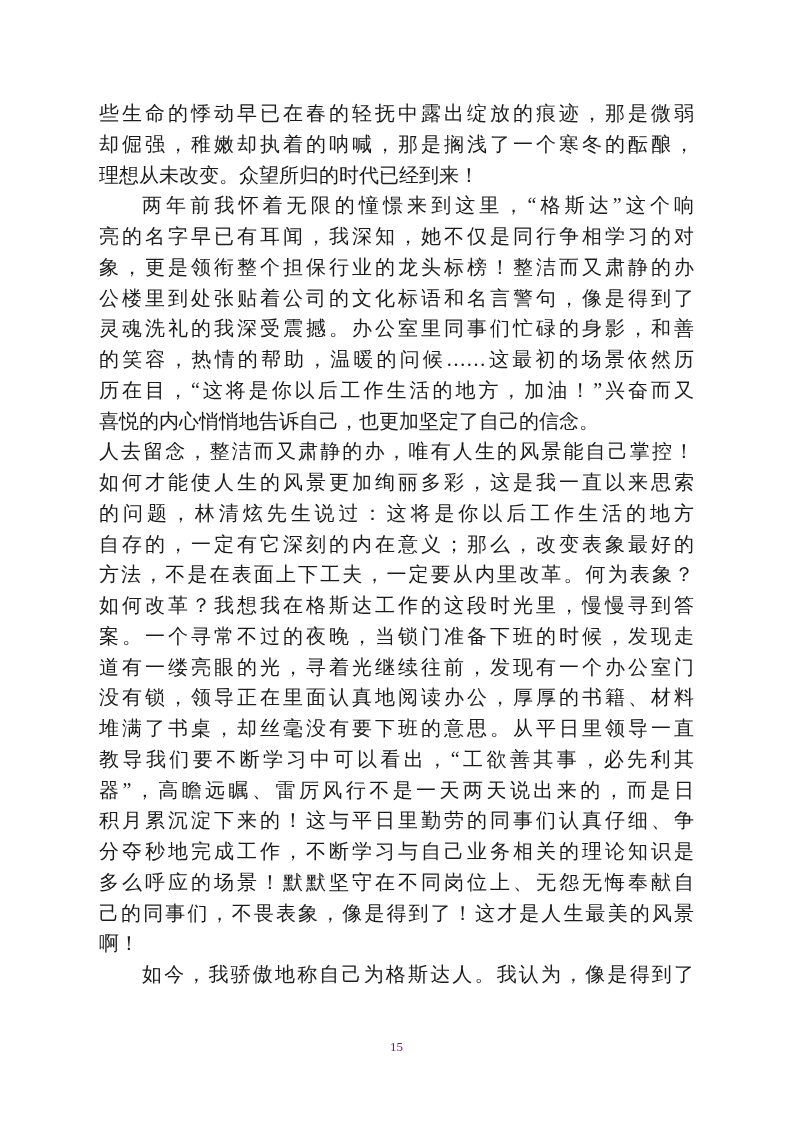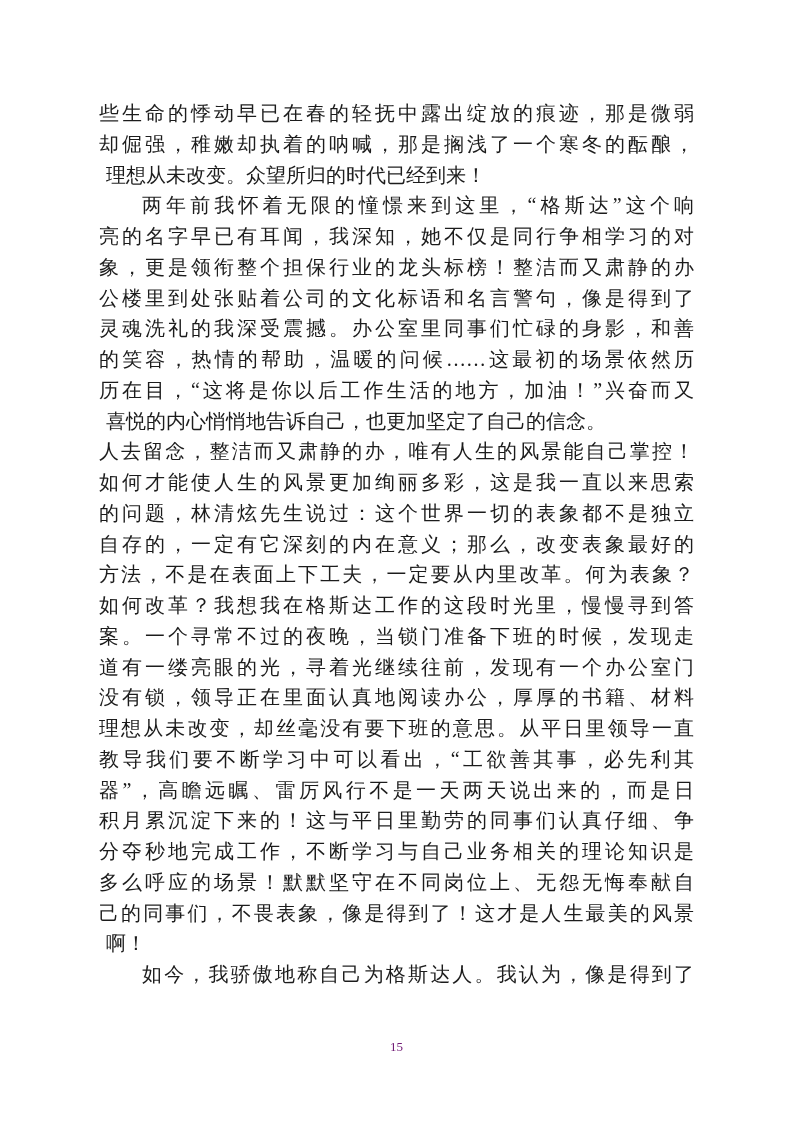--- a/index.html
+++ b/index.html
@@ -35,21 +35,20 @@
     white-space: nowrap;
     text-align: justify;
     text-align-last: justify;
     text-justify: inter-character;
   }
   .line.ind {
     text-indent: 43px;
   }
   .line.end {
     text-align-last: left;
-    margin-left: 7px;
   }
   .page-number {
     position: absolute;
     top: 1039px;
     left: 0;
     width: 100%;
     text-align: center;
     font-size: 13px;
     color: #701a75;
   }
@@ -65,28 +64,28 @@
       <div class="line ind">两年前我怀着无限的憧憬来到这里，“格斯达”这个响</div>
       <div class="line">亮的名字早已有耳闻，我深知，她不仅是同行争相学习的对</div>
       <div class="line">象，更是领衔整个担保行业的龙头标榜！整洁而又肃静的办</div>
       <div class="line">公楼里到处张贴着公司的文化标语和名言警句，像是得到了</div>
       <div class="line">灵魂洗礼的我深受震撼。办公室里同事们忙碌的身影，和善</div>
       <div class="line">的笑容，热情的帮助，温暖的问候……这最初的场景依然历</div>
       <div class="line">历在目，“这将是你以后工作生活的地方，加油！”兴奋而又</div>
       <div class="line end">喜悦的内心悄悄地告诉自己，也更加坚定了自己的信念。</div>
       <div class="line">人去留念，整洁而又肃静的办，唯有人生的风景能自己掌控！</div>
       <div class="line">如何才能使人生的风景更加绚丽多彩，这是我一直以来思索</div>
-      <div class="line">的问题，林清炫先生说过：这个世界一切的表象都不是独立</div>
+      <div class="line">的问题，林清炫先生说过：这将是你以后工作生活的地方</div>
       <div class="line">自存的，一定有它深刻的内在意义；那么，改变表象最好的</div>
       <div class="line">方法，不是在表面上下工夫，一定要从内里改革。何为表象？</div>
       <div class="line">如何改革？我想我在格斯达工作的这段时光里，慢慢寻到答</div>
       <div class="line">案。一个寻常不过的夜晚，当锁门准备下班的时候，发现走</div>
       <div class="line">道有一缕亮眼的光，寻着光继续往前，发现有一个办公室门</div>
       <div class="line">没有锁，领导正在里面认真地阅读办公，厚厚的书籍、材料</div>
-      <div class="line">理想从未改变，却丝毫没有要下班的意思。从平日里领导一直</div>
+      <div class="line">堆满了书桌，却丝毫没有要下班的意思。从平日里领导一直</div>
       <div class="line">教导我们要不断学习中可以看出，“工欲善其事，必先利其</div>
       <div class="line">器”，高瞻远瞩、雷厉风行不是一天两天说出来的，而是日</div>
       <div class="line">积月累沉淀下来的！这与平日里勤劳的同事们认真仔细、争</div>
       <div class="line">分夺秒地完成工作，不断学习与自己业务相关的理论知识是</div>
       <div class="line">多么呼应的场景！默默坚守在不同岗位上、无怨无悔奉献自</div>
       <div class="line">己的同事们，不畏表象，像是得到了！这才是人生最美的风景</div>
       <div class="line end">啊！</div>
       <div class="line ind">如今，我骄傲地称自己为格斯达人。我认为，像是得到了</div>
     </div>
   <div class="page-number">15</div>

